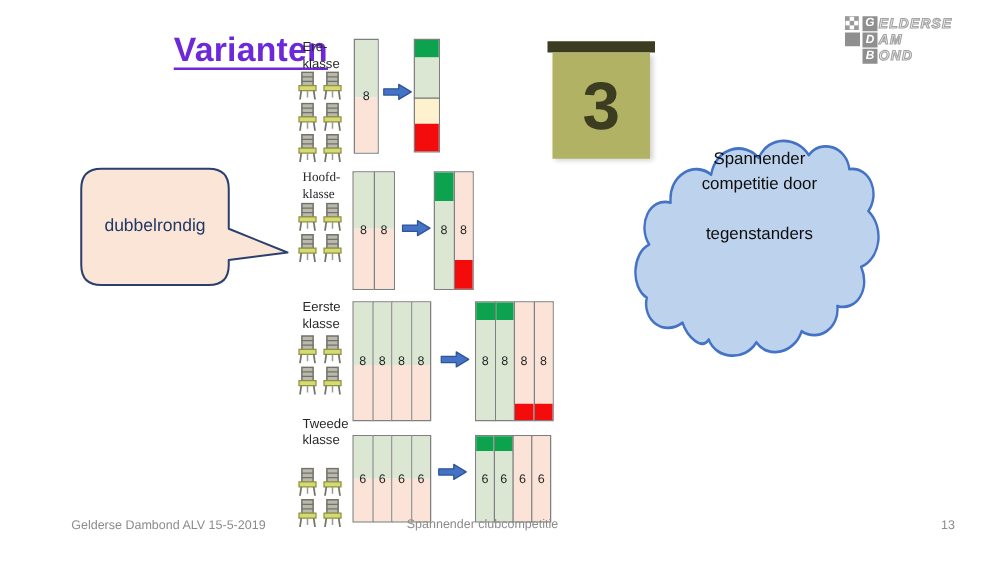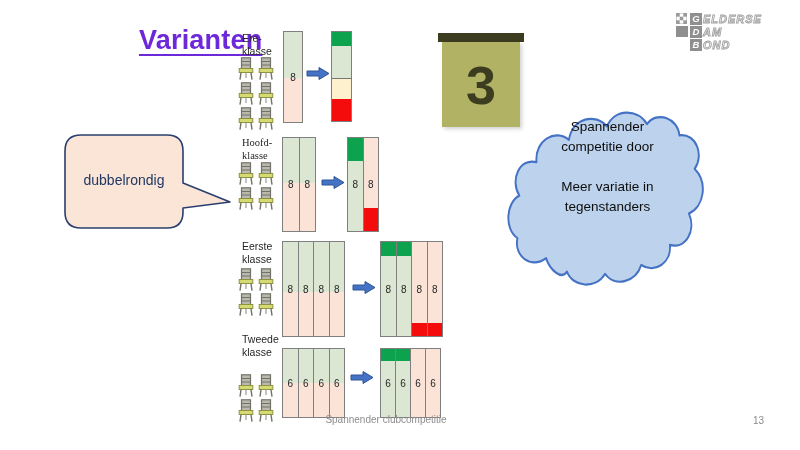--- a/index.html
+++ b/index.html
@@ -423,21 +423,20 @@
       <div>dubbelrondig</div>
     </div>
 
   <svg class="abs cloud-svg" width="202" height="190" viewBox="-2 14 212 170" preserveAspectRatio="none">
     <path d="M 40 152 C 24 162 6 150 10 134 C -4 126 -2 102 12 96 C 2 82 12 62 30 66 C 28 46 50 36 64 46 C 68 26 92 22 104 34 C 112 18 136 18 146 32 C 156 20 178 26 180 42 C 198 40 206 60 196 72 C 210 84 206 106 190 112 C 198 128 186 144 170 140 C 172 156 154 166 140 158 C 134 174 112 178 102 166 C 92 180 68 178 62 164 C 56 172 44 162 40 152 Z" fill="#bdd2ec" stroke="#4472c4" stroke-width="2" stroke-linejoin="round"></path>
   </svg>
   <div class="abs cloud-text" id="cloud-text">
       <div class="line">Spannender</div>
       <div class="line">competitie door</div>
       <div class="line"></div>
-      <div class="line">Meer variatie in</div>
       <div class="line">tegenstanders</div>
     </div>
 
   <div class="abs logo">
     <div class="logo-row">
       <span class="logo-cell">
         <svg width="11" height="11" viewBox="0 0 11 11">
           <rect x="0" y="0" width="11" height="11" fill="#ffffff" stroke="#a3a3a3" stroke-width="1"></rect>
           <rect x="0" y="0" width="3.7" height="3.7" fill="#9a9a9a"></rect>
             <rect x="7.3" y="0" width="3.7" height="3.7" fill="#9a9a9a"></rect>
@@ -456,16 +455,17 @@
       <span class="logo-box">D</span>
       <span class="logo-rest">AM</span>
     </div>
     <div class="logo-row">
       <span class="logo-cell"></span>
       <span class="logo-box">B</span>
       <span class="logo-rest">OND</span>
     </div>
   </div>
 
+  <div class="abs footer footer-left">Gelderse Dambond ALV 15-5-2019</div>
   <div class="abs footer footer-center">Spannender clubcompetitie</div>
   <div class="abs footer footer-page">13</div>
 
 </div>
 
 </body></html>

